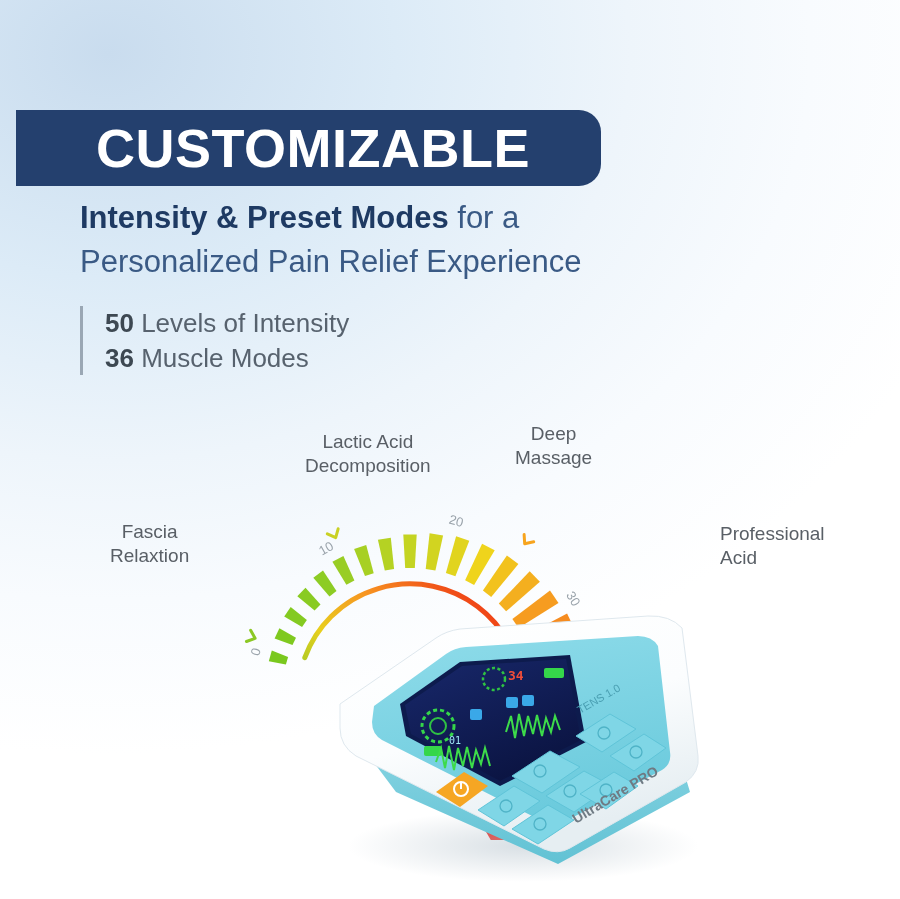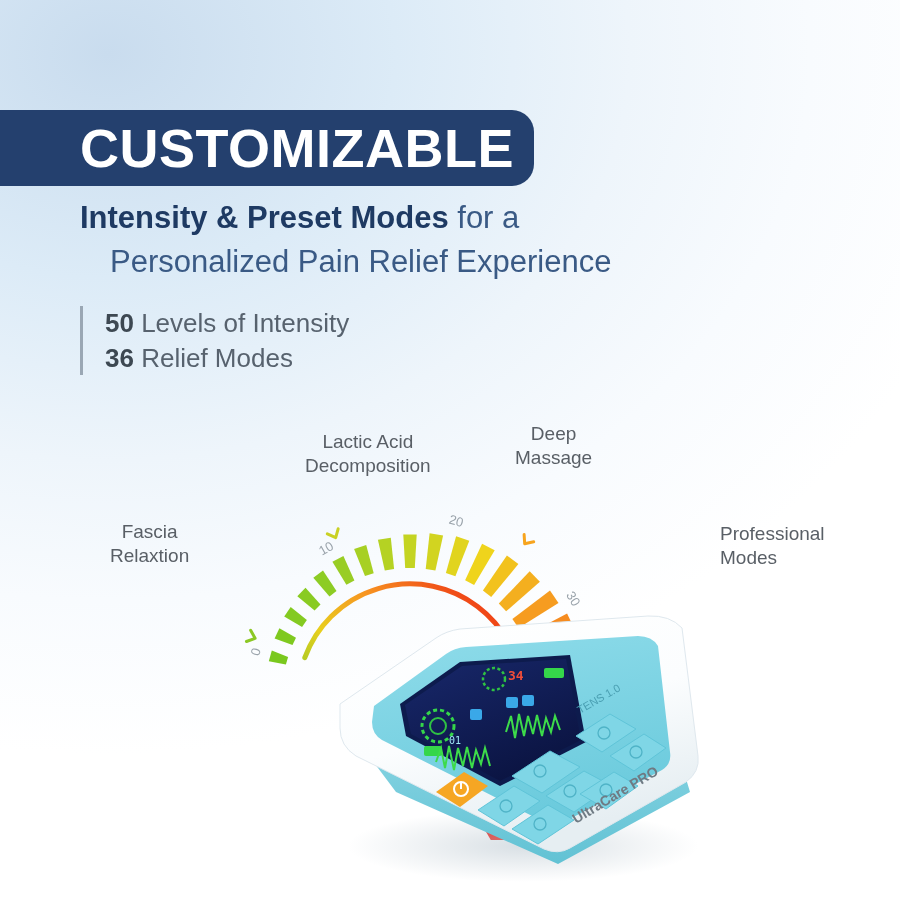--- a/index.html
+++ b/index.html
@@ -14,23 +14,23 @@
     overflow: hidden;
     font-family: "Liberation Sans", sans-serif;
     background:
       radial-gradient(ellipse 900px 700px at 12% 6%, #c9dcee 0%, #dcebf7 32%, #eef5fb 58%, #f8fbfe 78%, #ffffff 100%),
       linear-gradient(160deg, #cfe0f0 0%, #eaf3fa 40%, #ffffff 75%);
   }
 
   
   .banner {
     position: absolute;
-    left: 0;
+    left: 16px;
     top: 110px;
-    width: 534px;
+    width: 585px;
     height: 76px;
     background: #24406e;
     border-top-right-radius: 22px;
     border-bottom-right-radius: 22px;
     display: flex;
     align-items: center;
   }
   .banner-text {
     color: #ffffff;
     font-size: 54px;
@@ -47,21 +47,21 @@
     left: 80px;
     top: 196px;
     width: 740px;
     color: #2a4570;
     font-size: 31px;
     line-height: 1.42;
     white-space: nowrap;
   }
   .subtitle .strong { font-weight: bold; color: #1e3a63; }
   .subtitle .light  { font-weight: normal; color: #3a5a85; }
-  .subtitle-line2 { color: #3a5a85; margin-left: 30px; }
+  .subtitle-line2 { color: #3a5a85; }
 
   
   .bullets {
     position: absolute;
     left: 80px;
     top: 306px;
     padding-left: 22px;
     border-left: 3px solid #9aa7b4;
   }
   .bullet-row {
@@ -119,21 +119,21 @@
       <span class="strong">Intensity &amp; Preset Modes</span><span class="light"> for a</span>
     </div>
     <div class="subtitle-line2">Personalized Pain Relief Experience</div>
   </div>
 
   <div class="bullets">
     <div class="bullet-row">
       <span class="num">50</span><span> Levels of Intensity</span>
     </div>
     <div class="bullet-row">
-      <span class="num">36</span><span> Relief Modes</span>
+      <span class="num">36</span><span> Muscle Modes</span>
     </div>
   </div>
 
   <div class="gauge-wrap">
 
     <svg class="gauge-svg" width="680" height="430" viewBox="0 0 680 430">
       <defs>
         <linearGradient id="ringGrad" x1="0" y1="1" x2="1" y2="0">
           <stop offset="0%" stop-color="#57b723"></stop>
           <stop offset="22%" stop-color="#8cc825"></stop>
@@ -199,21 +199,21 @@
     <div class="g-label lbl-fascia">
       <div>Fascia</div>
       <div>Relaxtion</div>
     </div>
     <div class="g-label lbl-deep">
       <div>Deep</div>
       <div>Massage</div>
     </div>
     <div class="g-label lbl-prof">
       <div>Professional</div>
-      <div>Modes</div>
+      <div>Acid</div>
     </div>
   </div>
 
   <svg class="device" viewBox="0 0 400 290">
     <defs>
       <linearGradient id="bodyGrad" x1="0" y1="0" x2="0.4" y2="1">
         <stop offset="0%" stop-color="#ffffff"></stop>
         <stop offset="55%" stop-color="#fbfdfe"></stop>
         <stop offset="100%" stop-color="#e6eef2"></stop>
       </linearGradient>

